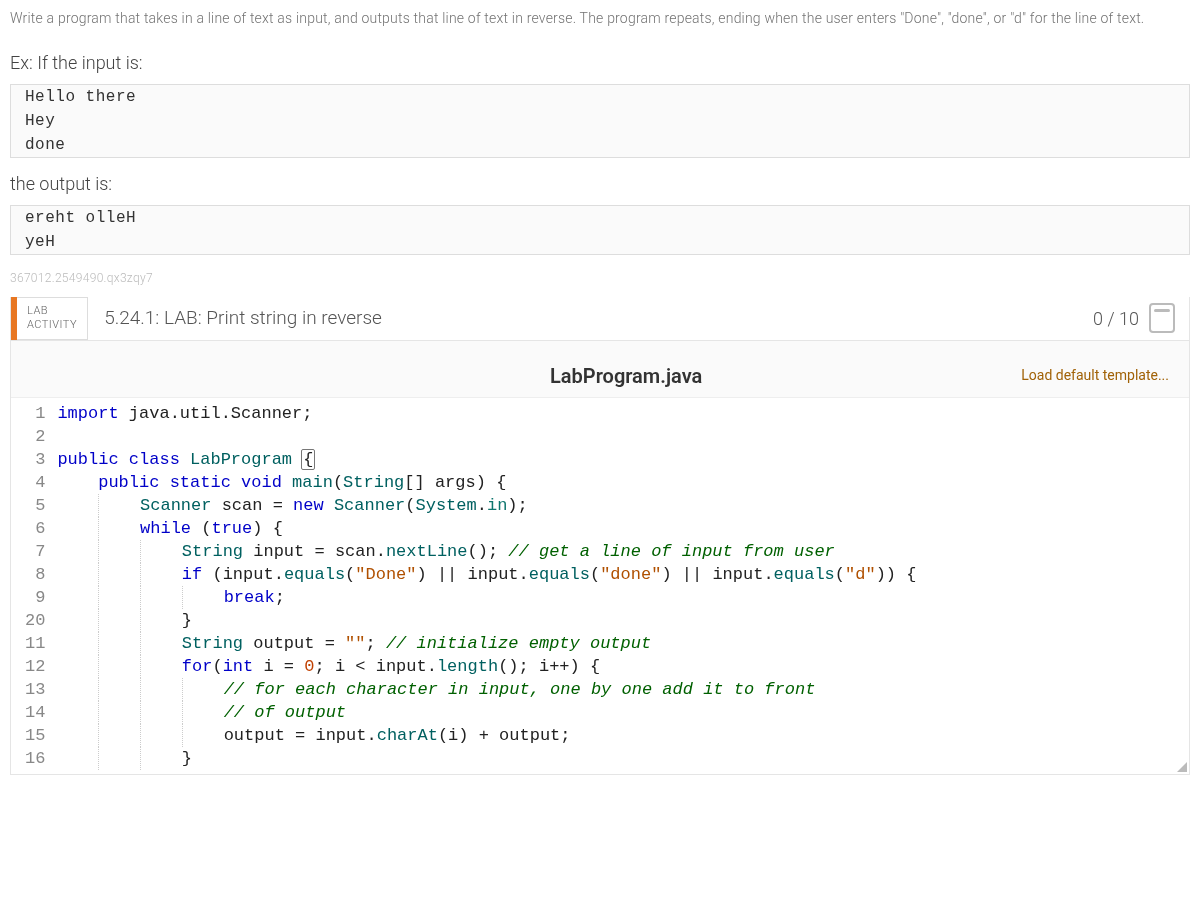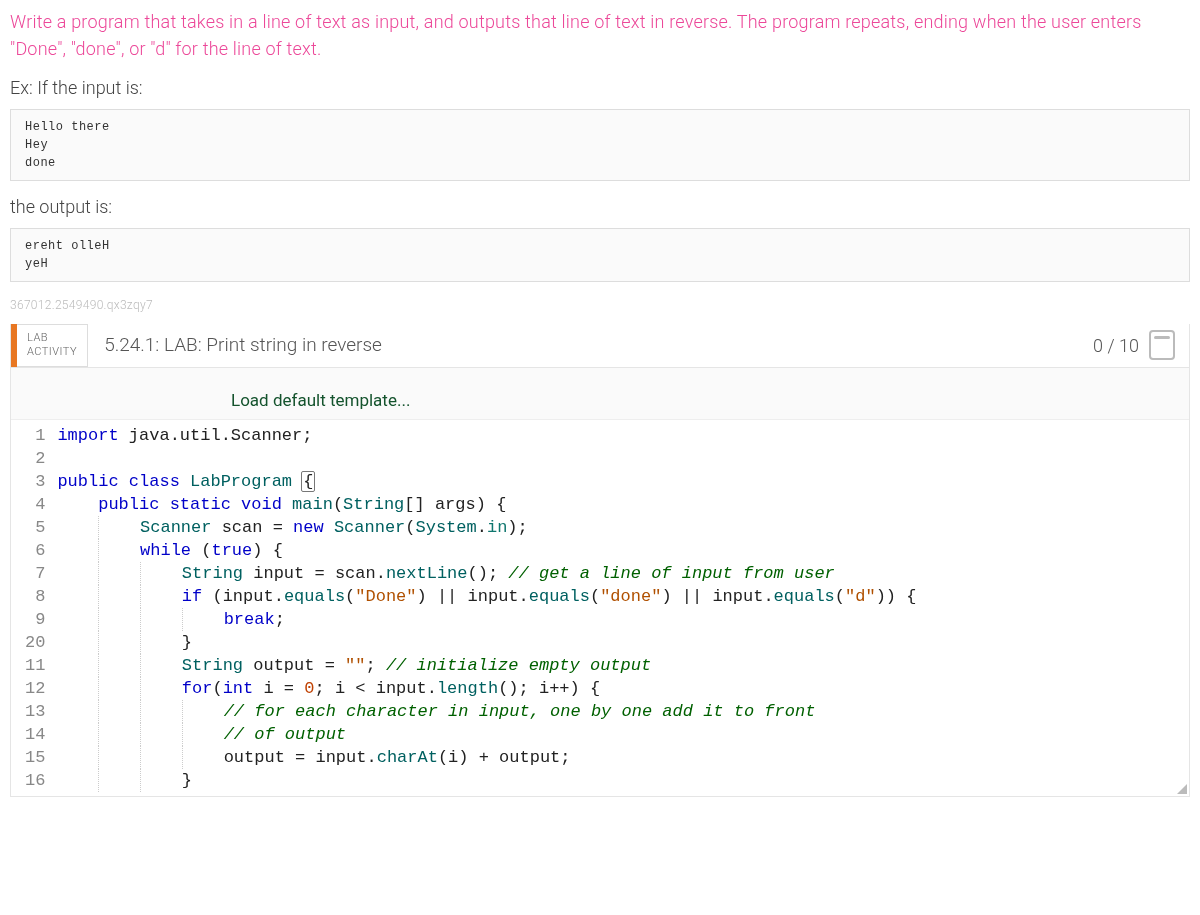--- a/index.html
+++ b/index.html
@@ -5,28 +5,28 @@
   * { box-sizing: border-box; margin: 0; padding: 0; }
   body {
     font-family: -apple-system, BlinkMacSystemFont, "Segoe UI", Roboto, Helvetica, Arial, sans-serif;
     font-size: 16px;
     color: #333;
     background: #fff;
     padding: 8px 10px;
     line-height: 1.5;
     font-weight: 300;
   }
-  .problem-text { font-size: 18px; color: #ec4899; margin-bottom: 12px; letter-spacing: 0.2px; }
+  .problem-text { font-size: 14px; color: #737373; margin-bottom: 20px; letter-spacing: 0.2px; }
   .example-label { font-size: 18px; color: #444; margin: 10px 0 8px; }
   .codebox {
     border: 1px solid #ddd;
     background: #fafafa;
-    padding: 8px 14px;
+    padding: 0 14px;
     font-family: "Courier New", Courier, monospace;
-    font-size: 12px;
+    font-size: 16px;
     white-space: pre;
     color: #333;
     margin-bottom: 12px;
     letter-spacing: 0.5px;
   }
   .qxid { color: #bbb; font-size: 12px; margin: 14px 0 10px; letter-spacing: 0.3px; }
   .lab-container {
     border: 1px solid #e5e5e5;
     border-top: none;
     margin-top: 0;
@@ -93,22 +93,22 @@
     background: #fafafa;
   }
   .editor-filename {
     flex: 1;
     text-align: center;
     font-size: 20px;
     font-weight: 600;
     color: #333;
   }
   .load-template {
-    color: #14532d;
-    font-size: 17px;
+    color: #a16207;
+    font-size: 14px;
     cursor: pointer;
     font-weight: 400;
   }
   .editor {
     display: flex;
     background: #fff;
     font-family: Consolas, Menlo, "Courier New", monospace;
     font-size: 17px;
     line-height: 23px;
     position: relative;
@@ -175,20 +175,21 @@
     </div>
     <div class="lab-title">5.24.1: LAB: Print string in reverse</div>
     <div class="lab-score">
       <span>0 / 10</span>
       <span class="lab-score-box"></span>
     </div>
   </div>
 
   <div class="editor-header">
     <div style="width:200px"></div>
+    <div class="editor-filename">LabProgram.java</div>
     <div class="load-template">Load default template...</div>
   </div>
 
   <div class="editor">
     <div class="gutter" id="gutter">
         <div>1</div>
         <div>2</div>
         <div>3</div>
         <div>4</div>
         <div>5</div>

